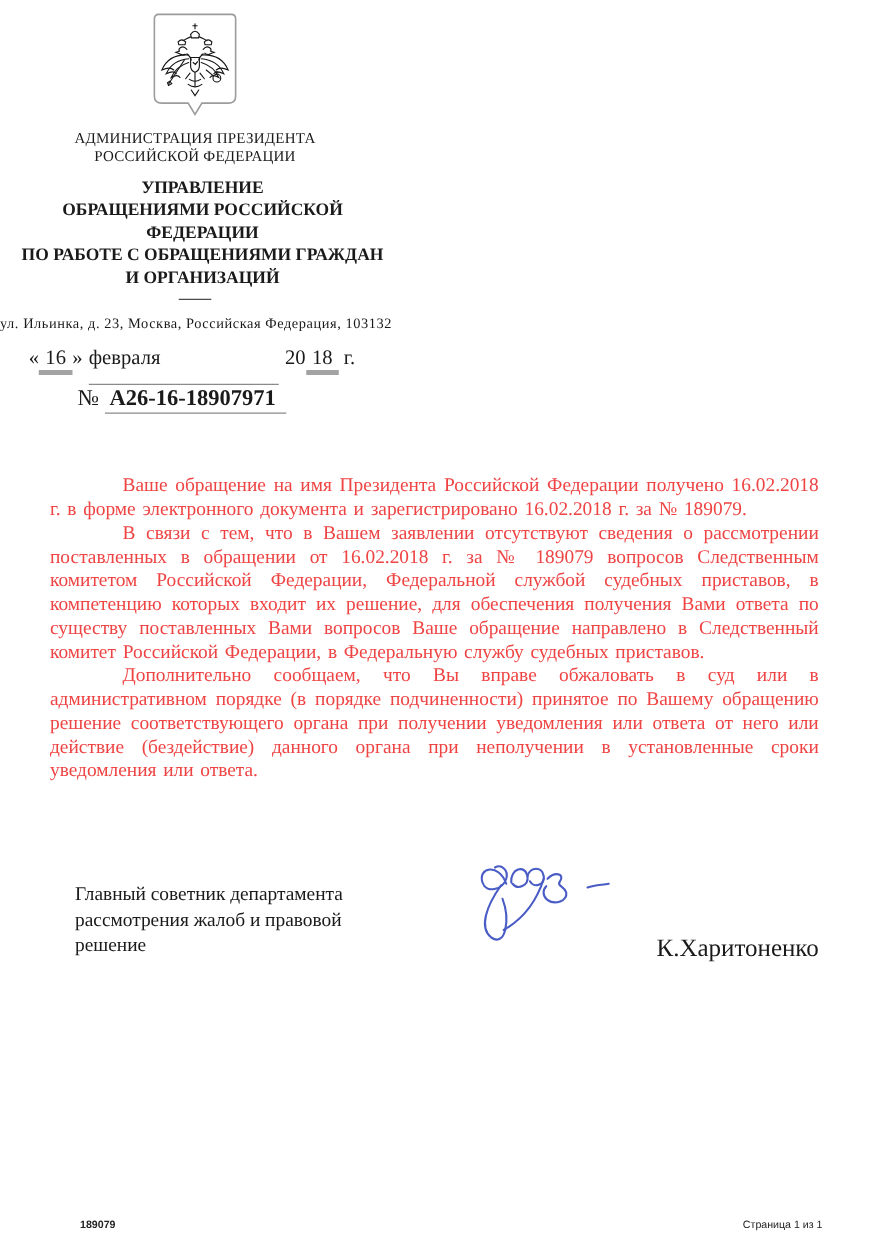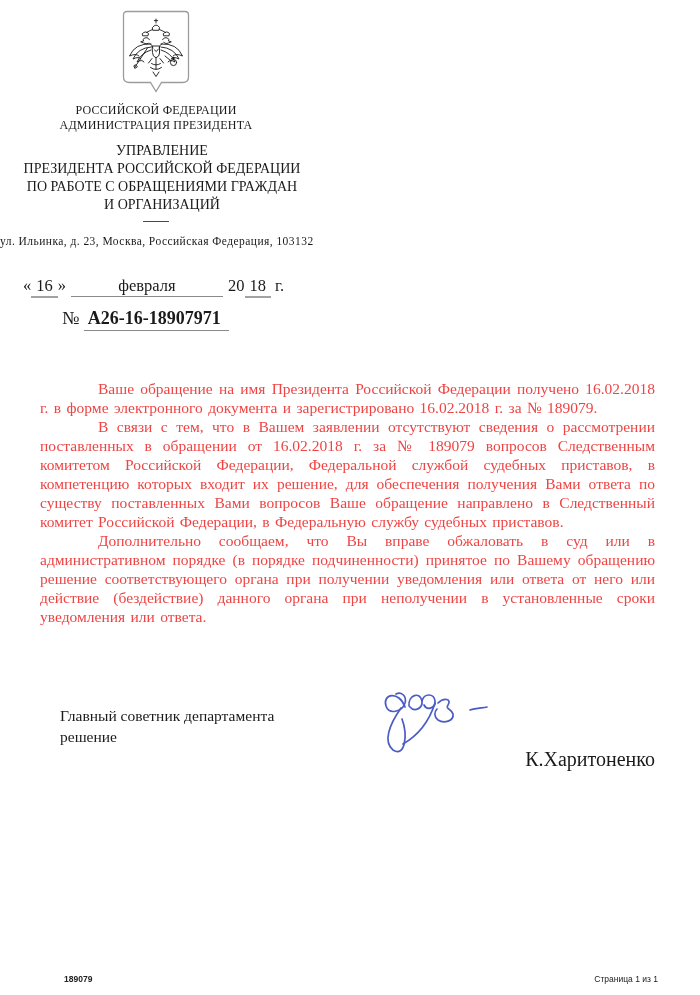--- a/index.html
+++ b/index.html
@@ -6,28 +6,28 @@
   html,body { background:#fff; }
   .page {
     position:relative; width:700px; height:995px; background:#ffffff;
     font-family:"Liberation Serif","DejaVu Serif",serif; color:#1a1a1a;
     overflow:hidden;
   }
   
   .letterhead { position:absolute; left:0; top:10px; width:312px; text-align:center; }
   .emblem-wrap { width:68px; height:84px; margin:0 auto 9px auto; }
   .parent-org { font-size:12px; line-height:15px; letter-spacing:.2px; margin-bottom:9px; }
-  .org-name  { font-size:14px; font-weight:normal; line-height:18px; margin-bottom:7px;margin-left:12px; }
+  .org-name  { font-size:14px; font-weight:bold; line-height:18px; margin-bottom:7px;margin-left:12px; }
   .lh-divider { width:26px; border-top:1.3px solid #4a4a4a; margin:4px auto 13px auto; }
   .address { font-size:11.5px; letter-spacing:.45px; white-space:nowrap; }
   
   .date-line { position:absolute; left:23px; top:276px; font-size:16.5px; white-space:nowrap; }
-  .date-line .fld { border-bottom:2px solid #a3a3a3; padding:0 5px 1px 5px;text-align:right; }
-  .date-line .fld-month { display:inline-block; width:152px; text-align:center;
-      border-bottom:1px solid #8a8a8a; padding-bottom:0; margin:0 5px; }
+  .date-line .fld { border-bottom:4px solid #a3a3a3; padding:0 5px 1px 5px;text-align:right; }
+  .date-line .fld-month { display:inline-block; width:152px; 
+      border-bottom:1px solid #8a8a8a; padding-bottom:11px; margin:0 5px; }
   .date-line .yr { margin-left:4px; }
   .ref-line { position:absolute; left:62px; top:308px; font-size:18px; white-space:nowrap; }
   .ref-line .fld { border-bottom:1px solid #8a8a8a; padding:0 8px 2px 4px;font-weight:bold; }
   
   .body-text { position:absolute; left:40px; top:379px; width:615px; }
   .body-text p {
     font-size:15.5px; line-height:19px; text-align:justify; text-indent:58px;
     word-spacing:1.5px; color:#ef4444;
   }
   
@@ -82,26 +82,26 @@
           <path d="M30,48.5 l-3.5,4.5 M38,48.5 l3.5,4.5"></path>
 
           <path d="M34,48 v11"></path>
           <path d="M29.5,53.5 q4.5,3 9,0"></path>
           <path d="M28.5,57.5 q5.5,4 11,0"></path>
           <path d="M31,62 l3,4.5 l3,-4.5"></path>
         </g>
       </svg>
     </div>
     <div class="parent-org">
+      <div>АДМИНИСТРАЦИЯ ПРЕЗИДЕНТА</div>
       <div>РОССИЙСКОЙ ФЕДЕРАЦИИ</div>
-      <div>АДМИНИСТРАЦИЯ ПРЕЗИДЕНТА</div>
     </div>
     <div class="org-name">
       <div>УПРАВЛЕНИЕ</div>
-      <div>ПРЕЗИДЕНТА РОССИЙСКОЙ ФЕДЕРАЦИИ</div>
+      <div>ОБРАЩЕНИЯМИ РОССИЙСКОЙ ФЕДЕРАЦИИ</div>
       <div>ПО РАБОТЕ С ОБРАЩЕНИЯМИ ГРАЖДАН</div>
       <div>И ОРГАНИЗАЦИЙ</div>
     </div>
     <div class="lh-divider"></div>
     <div class="address">ул. Ильинка, д. 23, Москва, Российская Федерация, 103132</div>
   </div>
 
   <div class="date-line">
     <span>«</span><span class="fld">16</span><span>»</span><span class="fld-month">февраля</span><span>20</span><span class="fld">18</span><span class="yr">г.</span>
   </div>
@@ -112,20 +112,21 @@
   </div>
 
   <div class="body-text">
     <p>Ваше обращение на имя Президента Российской Федерации получено 16.02.2018 г. в форме электронного документа и зарегистрировано 16.02.2018 г. за № 189079.</p>
     <p>В связи с тем, что в Вашем заявлении отсутствуют сведения о рассмотрении поставленных в обращении от 16.02.2018 г. за № 189079 вопросов Следственным комитетом Российской Федерации, Федеральной службой судебных приставов, в компетенцию которых входит их решение, для обеспечения получения Вами ответа по существу поставленных Вами вопросов Ваше обращение направлено в Следственный комитет Российской Федерации, в Федеральную службу судебных приставов.</p>
     <p>Дополнительно сообщаем, что Вы вправе обжаловать в суд или в административном порядке (в порядке подчиненности) принятое по Вашему обращению решение соответствующего органа при получении уведомления или ответа от него или действие (бездействие) данного органа при неполучении в установленные сроки уведомления или ответа.</p>
   </div>
 
   <div class="position-title">
     <div>Главный советник департамента</div>
+    <div>рассмотрения жалоб и правовой</div>
     <div>решение</div>
   </div>
 
   <div class="signature-ink">
     <svg viewBox="0 0 130 85" width="130" height="85">
       <g fill="none" stroke="#4a5cc5" stroke-width="1.7" stroke-linecap="round">
         <path d="M31,29 C25,12 8,16 12,28 C15,37 28,34 31,25 C33,18 27,13 22,16"></path>
         <path d="M27,30 C15,47 9,64 19,72 C31,80 34,57 28,41"></path>
         <path d="M35,28 C34,17 46,13 48,23 C49,31 40,34 36,29"></path>
         <path d="M48,23 C50,15 60,15 61,23 C62,30 53,33 50,27"></path>

